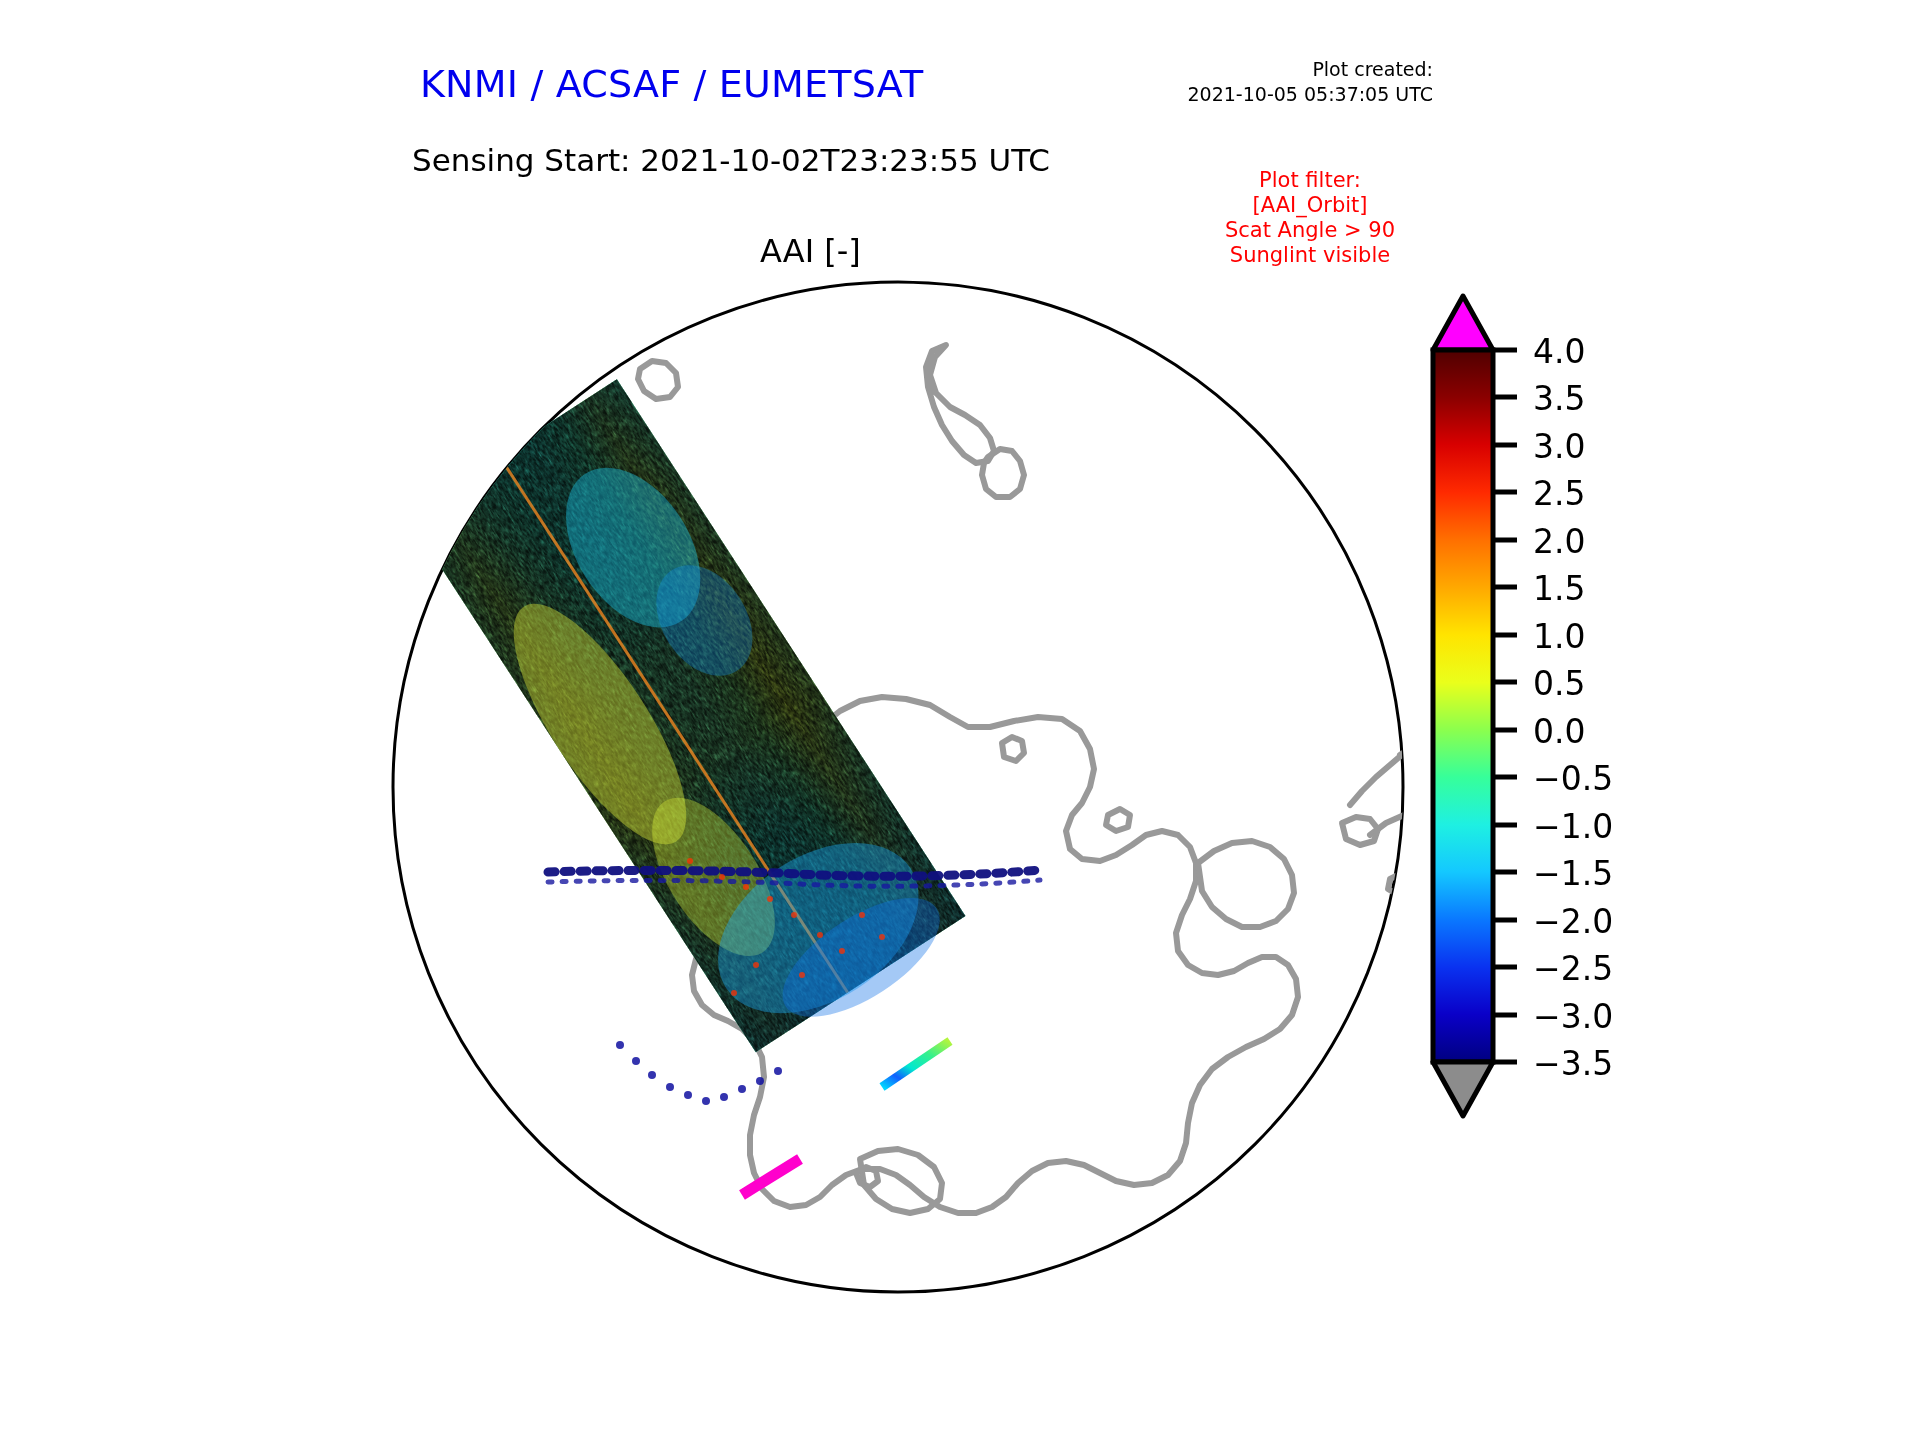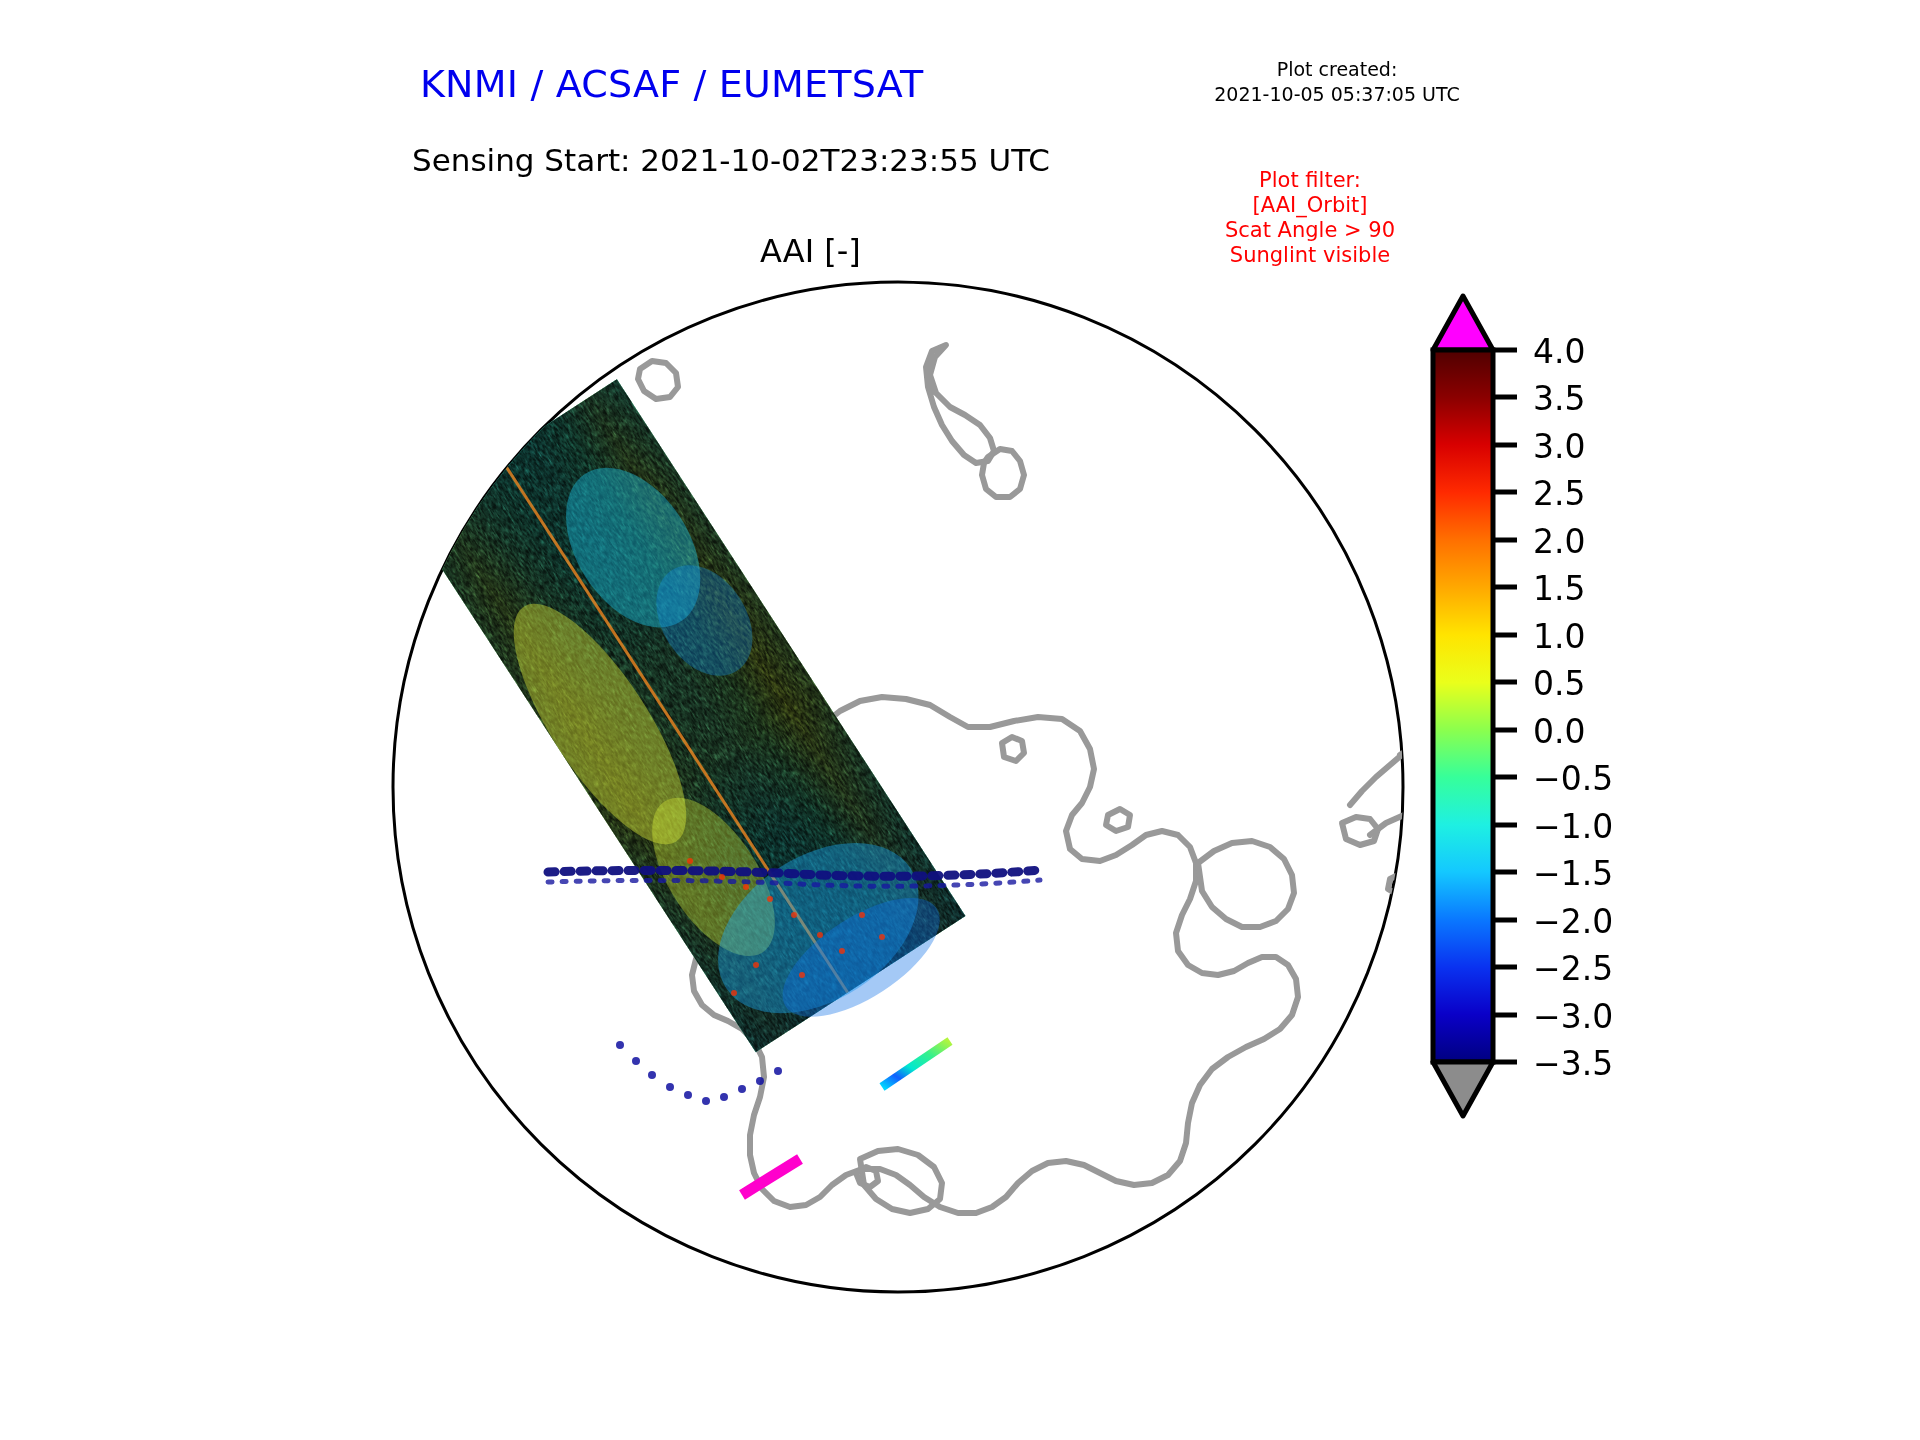--- a/index.html
+++ b/index.html
@@ -6,21 +6,21 @@
   html,body{margin:0;padding:0;background:#ffffff;}
   body{width:1920px;height:1440px;position:relative;overflow:hidden;
        font-family:"DejaVu Sans","Liberation Sans",sans-serif;color:#000;}
 
   .canvas{position:absolute;left:0;top:0;width:1920px;height:1440px;}
 
   
   #org-title{position:absolute;left:412px;top:62px;font-size:38px;color:#0000ee;
              white-space:nowrap;letter-spacing:.2px;margin-left:8px;}
 
-  #created-block{position:absolute;left:1197px;top:57px;width:280px;text-align:center;
+  #created-block{position:absolute;left:1153px;top:57px;width:280px;text-align:right;
                  font-size:19px;line-height:25px;color:#000;}
 
   #product-block{position:absolute;left:412px;top:140px;font-size:31px;line-height:41px;
                  color:#000;white-space:nowrap;}
 
   #plot-title{position:absolute;left:760px;top:232px;width:340px;text-align:left;
               font-size:32px;color:#000;}
 
   #filter-block{position:absolute;left:1180px;top:168px;width:260px;text-align:center;
                 font-size:21px;line-height:25px;color:#ff0000;}

